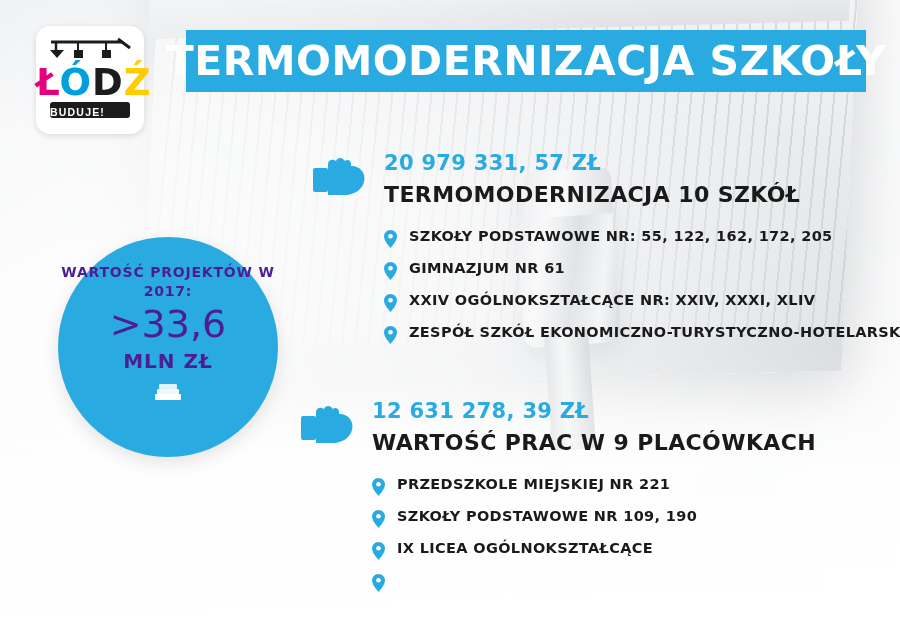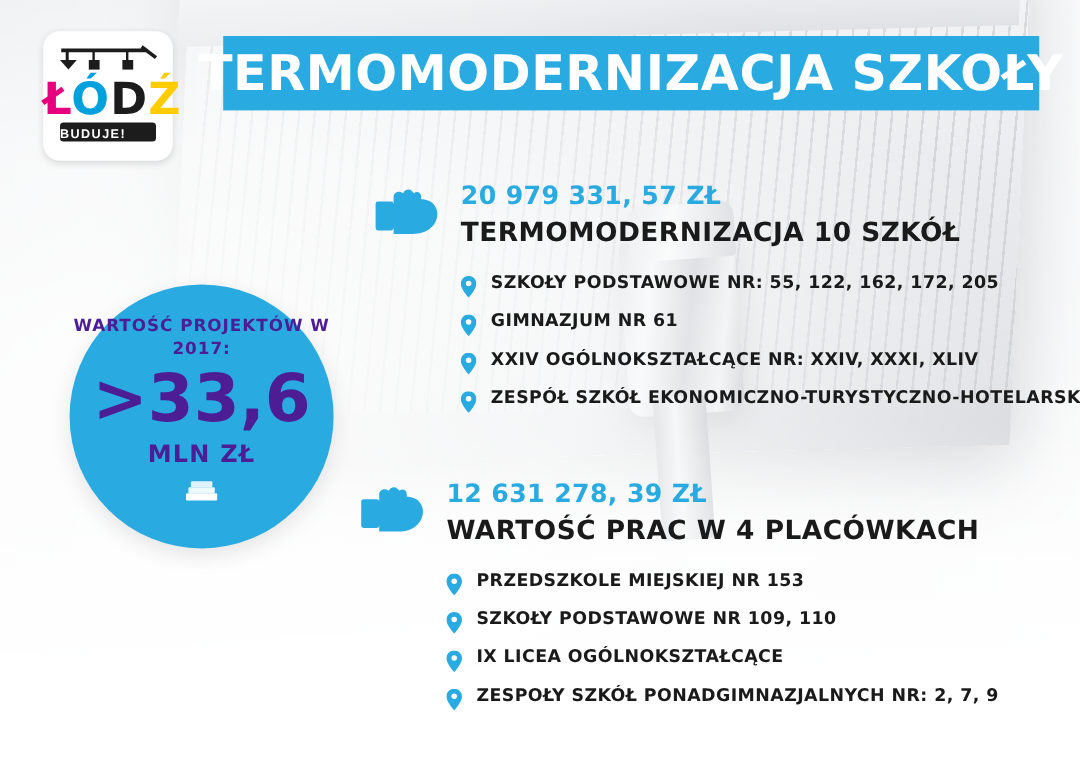--- a/index.html
+++ b/index.html
@@ -188,22 +188,22 @@
   .circle-line1 {
     margin-top: 26px;
     font-size: 14px;
     font-weight: 700;
     letter-spacing: 0.8px;
     line-height: 1.35;
     font-family: "DejaVu Sans", sans-serif;
   }
   .circle-big {
     margin-top: 4px;
-    font-size: 55px;
-    font-weight: 700;
+    font-size: 38px;
+    font-weight: 400;
     line-height: 1;
     letter-spacing: 0px;
     font-family: "DejaVu Sans", sans-serif;
   }
   .circle-unit {
     margin-top: 6px;
     font-size: 20px;
     font-weight: 700;
     letter-spacing: 1px;
     font-family: "DejaVu Sans", sans-serif;
@@ -360,47 +360,46 @@
     </ul>
   </div>
 
   <div class="block block-2">
     <svg class="hand" viewBox="0 0 56 48">
       <path d="M2,16 H16 V10 C16,7 19,5 22,6 L24,7 C25,4 29,3 31,5 L33,7 C35,5 39,6 39,10 V12 C44,12 48,14 50,17 C54,22 53,30 48,35 C44,39 38,41 32,41 H16 V36 H2 Z" fill="#29ABE2"></path>
       <rect x="1" y="14" width="15" height="24" rx="2" fill="#29ABE2"></rect>
     </svg>
     <div class="block-head">
       <div class="amount">12 631 278, 39 ZŁ</div>
-      <div class="heading">WARTOŚĆ PRAC W 4 PLACÓWKACH</div>
+      <div class="heading">WARTOŚĆ PRAC W 9 PLACÓWKACH</div>
     </div>
     <ul class="items">
       <li class="item">
         <svg class="pin" viewBox="0 0 13 18">
           <path d="M6.5,0 C2.9,0 0,2.9 0,6.5 C0,11.2 6.5,18 6.5,18 C6.5,18 13,11.2 13,6.5 C13,2.9 10.1,0 6.5,0 Z" fill="#29ABE2"></path>
           <circle cx="6.5" cy="6.3" r="2.3" fill="#ffffff"></circle>
         </svg>
-        <span class="item-label">PRZEDSZKOLE MIEJSKIEJ NR 153</span>
-      </li>
-      <li class="item">
-        <svg class="pin" viewBox="0 0 13 18">
-          <path d="M6.5,0 C2.9,0 0,2.9 0,6.5 C0,11.2 6.5,18 6.5,18 C6.5,18 13,11.2 13,6.5 C13,2.9 10.1,0 6.5,0 Z" fill="#29ABE2"></path>
-          <circle cx="6.5" cy="6.3" r="2.3" fill="#ffffff"></circle>
-        </svg>
-        <span class="item-label">SZKOŁY PODSTAWOWE NR 109,  110</span>
+        <span class="item-label">PRZEDSZKOLE MIEJSKIEJ NR 221</span>
+      </li>
+      <li class="item">
+        <svg class="pin" viewBox="0 0 13 18">
+          <path d="M6.5,0 C2.9,0 0,2.9 0,6.5 C0,11.2 6.5,18 6.5,18 C6.5,18 13,11.2 13,6.5 C13,2.9 10.1,0 6.5,0 Z" fill="#29ABE2"></path>
+          <circle cx="6.5" cy="6.3" r="2.3" fill="#ffffff"></circle>
+        </svg>
+        <span class="item-label">SZKOŁY PODSTAWOWE NR 109,  190</span>
       </li>
       <li class="item">
         <svg class="pin" viewBox="0 0 13 18">
           <path d="M6.5,0 C2.9,0 0,2.9 0,6.5 C0,11.2 6.5,18 6.5,18 C6.5,18 13,11.2 13,6.5 C13,2.9 10.1,0 6.5,0 Z" fill="#29ABE2"></path>
           <circle cx="6.5" cy="6.3" r="2.3" fill="#ffffff"></circle>
         </svg>
         <span class="item-label">IX LICEA OGÓLNOKSZTAŁCĄCE</span>
       </li>
       <li class="item">
         <svg class="pin" viewBox="0 0 13 18">
           <path d="M6.5,0 C2.9,0 0,2.9 0,6.5 C0,11.2 6.5,18 6.5,18 C6.5,18 13,11.2 13,6.5 C13,2.9 10.1,0 6.5,0 Z" fill="#29ABE2"></path>
           <circle cx="6.5" cy="6.3" r="2.3" fill="#ffffff"></circle>
         </svg>
-        <span class="item-label">ZESPOŁY SZKÓŁ PONADGIMNAZJALNYCH NR: 2,  7,  9</span>
       </li>
     </ul>
   </div>
 
 </div>
 
 </body></html>

